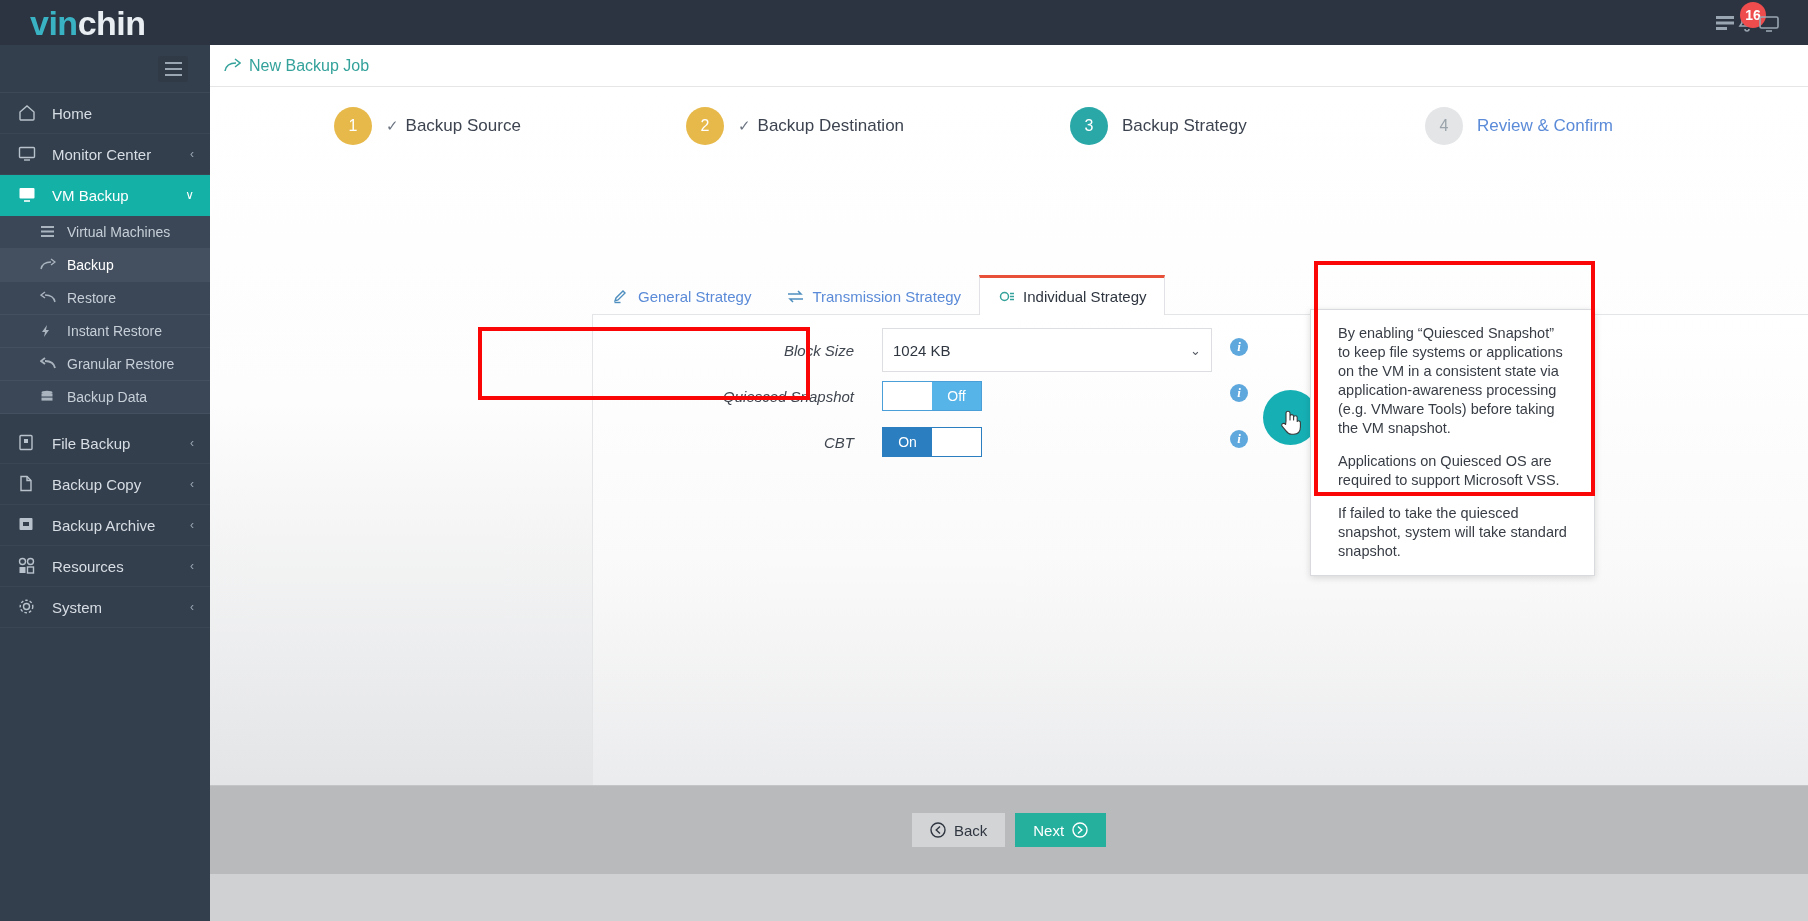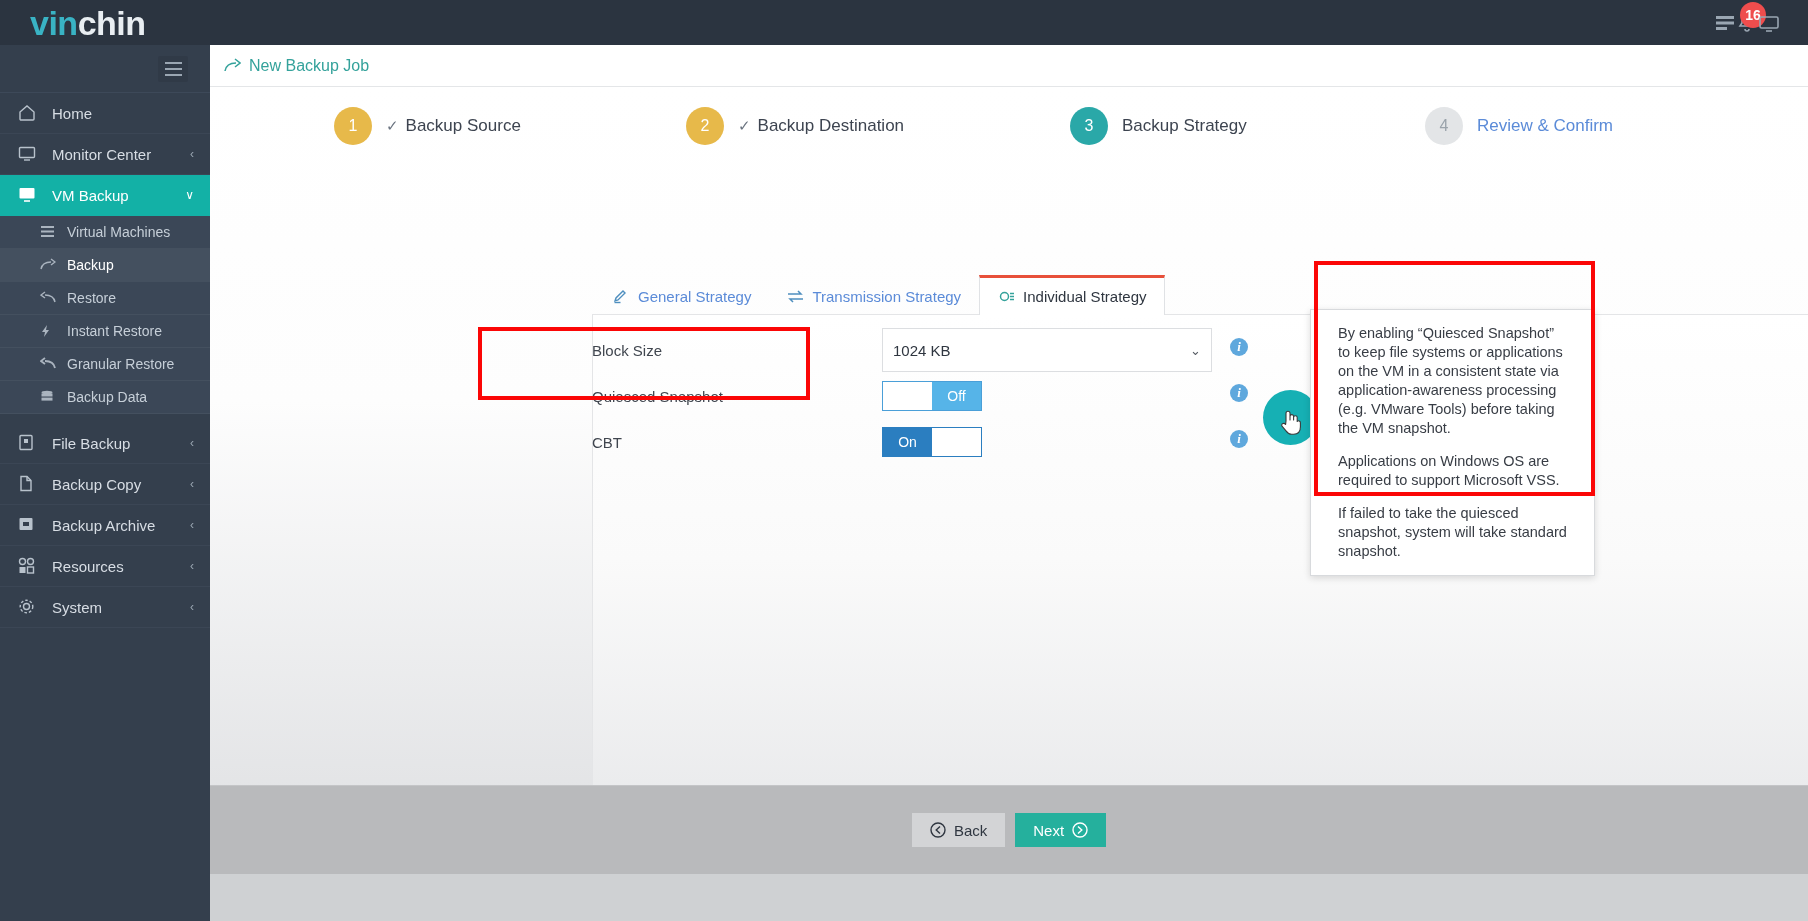--- a/index.html
+++ b/index.html
@@ -147,22 +147,22 @@
   .panel {
     position: absolute; left: 382px; top: 227px;
     width: 1374px; height: 545px;
     background: linear-gradient(180deg,#ffffff 0%,#fafafa 45%,#e6e7e9 100%);
     border: 1px solid #e4e5e7;
   }
 
   .form { position: absolute; left: 0; top: 0; width: 100%; }
   .frow { display: flex; align-items: center; height: 46px; }
   .flabel {
-    width: 290px; text-align: left; padding-right: 28px;
-    font-size: 15px; color: #40464f;
+    width: 290px; text-align: right; padding-right: 28px;
+    font-size: 15px; color: #40464f; font-style: italic;
   }
   .select {
     width: 330px; height: 44px; background: #ffffff;
     border: 1px solid #dcdee1;
     display: flex; align-items: center; padding: 0 10px;
     font-size: 15px; color: #2f3640;
   }
   .select .caret { margin-left: auto; color: #555b63; font-size: 13px; }
 
   .switch { width: 100px; height: 30px; display: flex; border: 1px solid #4a9fd8; }
@@ -520,21 +520,21 @@
 
       <div class="clickdot"></div>
       <div class="cursor">
         <svg width="22" height="27" viewBox="0 0 22 27">
           <path d="M6 12V4.2a2 2 0 0 1 4 0V11V7.4a1.8 1.8 0 0 1 3.6 0V11V8.6a1.8 1.8 0 0 1 3.6 0v3.9a1.8 1.8 0 0 1 3.2 1.2v4.4c0 4.4-2.6 7.2-6.8 7.2h-2c-2.4 0-3.8-1-5.4-3.2L2 17.2c-.7-1.1-.2-2.3 1-2.7 1-.3 2 .1 2.6 1z" fill="#ffffff" stroke="#3a3a3a" stroke-width="1.1" stroke-linejoin="round"></path>
         </svg>
       </div>
 
       <div class="tooltip">
         <p>By enabling “Quiesced Snapshot” to keep file systems or applications on the VM in a consistent state via application-awareness processing (e.g. VMware Tools) before taking the VM snapshot.</p>
-        <p>Applications on Windows OS are required to support Microsoft VSS.</p>
+        <p>Applications on Quiesced OS are required to support Microsoft VSS.</p>
         <p>If failed to take the quiesced snapshot, system will take standard snapshot.</p>
       </div>
 
       <div class="redbox" style="left:268px; top:240px; width:332px; height:73px;"></div>
       <div class="redbox" style="left:1104px; top:174px; width:281px; height:235px;"></div>
 
       <div class="footer">
         <button class="btn back">
           <span class="ic">
             <svg width="16" height="16" viewBox="0 0 16 16">

